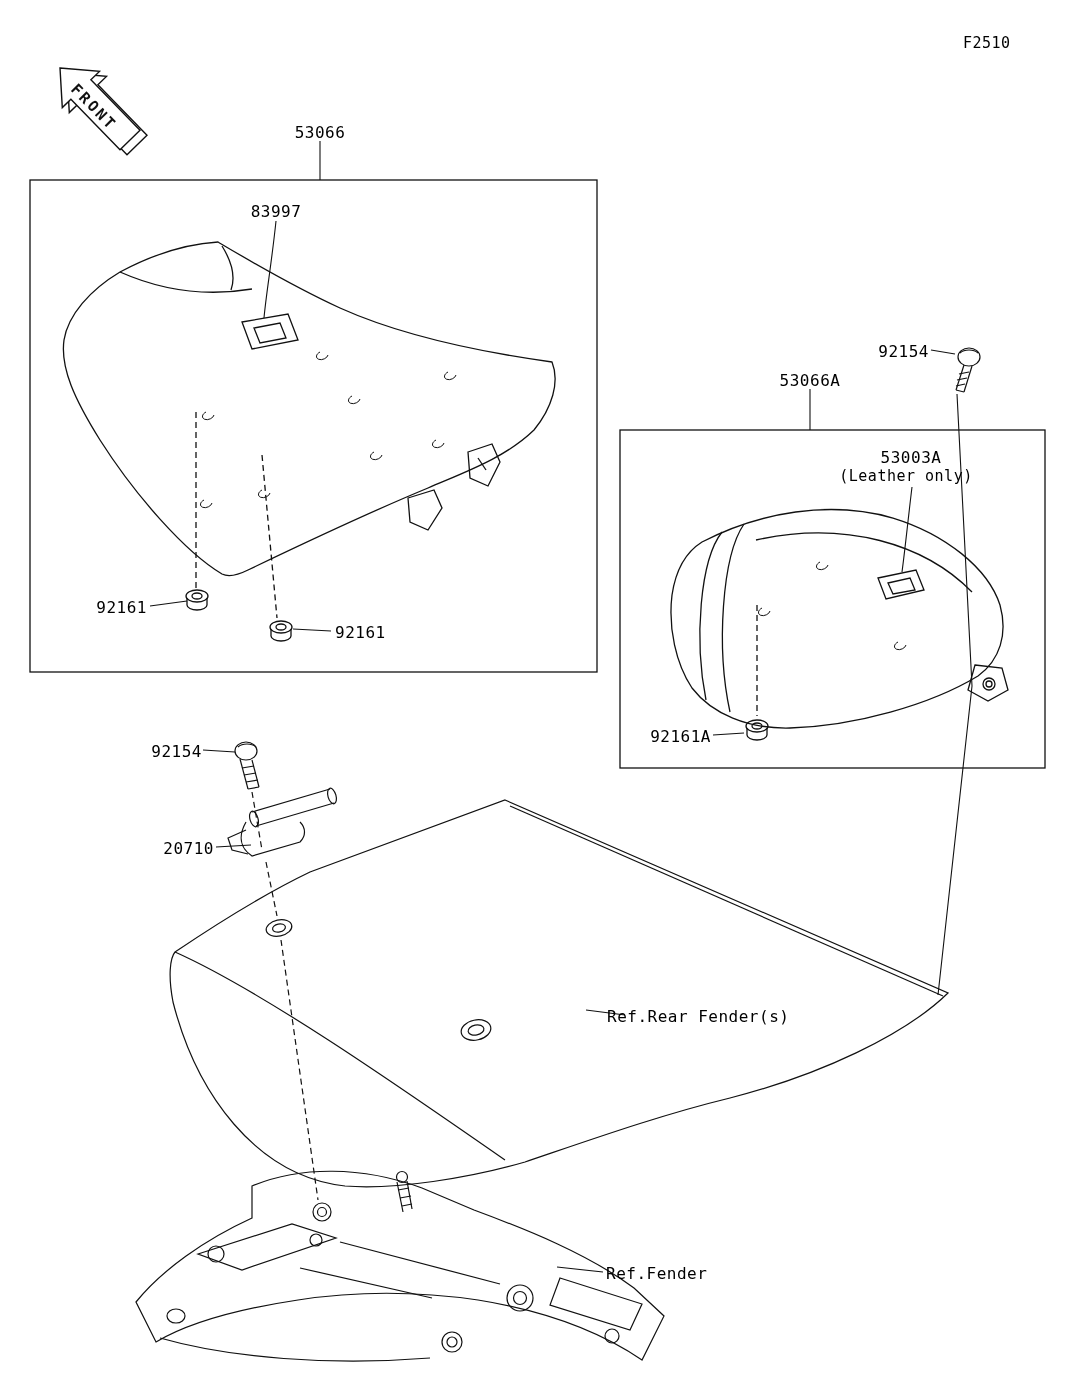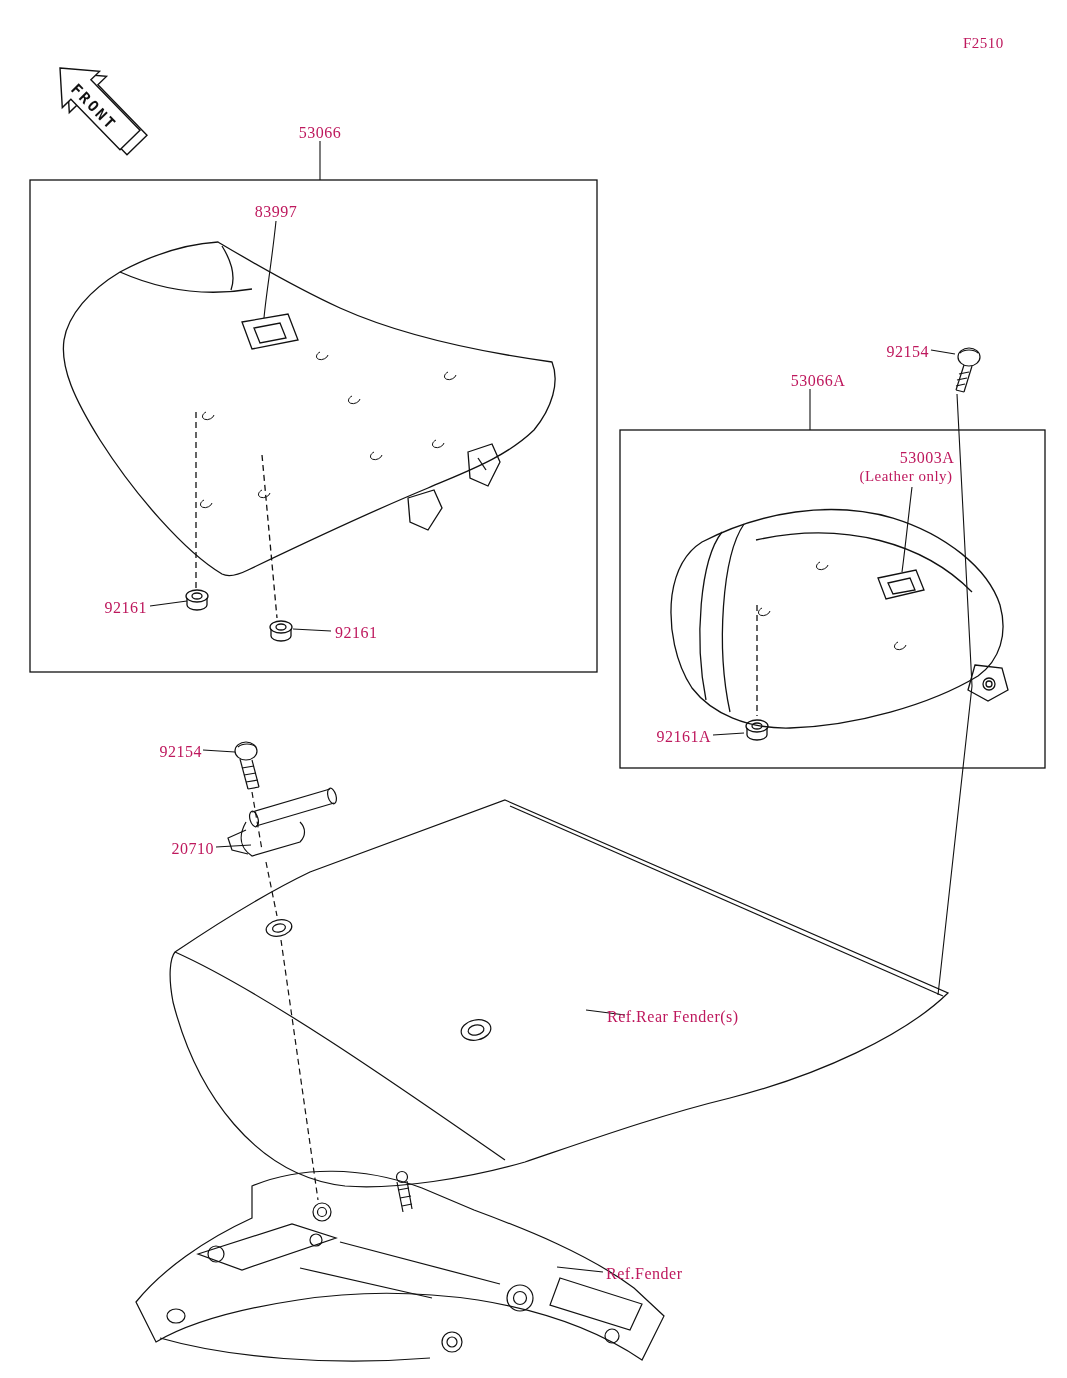--- a/index.html
+++ b/index.html
@@ -11,22 +11,21 @@
     overflow:hidden;
     color:#111;
   }
   svg.art { position:absolute; left:0; top:0; }
   .lbl {
     position:absolute;
     font-size:16px;
     line-height:1.1;
     white-space:nowrap;
     letter-spacing:0.5px;
-    color:#be185d;
-    font-family:Liberation Serif, serif;
+    color:#000000;
   }
   .lbl-c { transform:translateX(-50%); text-align:right; }
   .lbl-r { transform:translateX(-100%); text-align:center; }
   .lbl-sm { font-size:15px; }
 </style>
 </head>
 <body>
 
 <div class="page">
 
@@ -241,23 +240,23 @@
   <div class="lbl lbl-c" style="left:320px; top:124px;">53066</div>
 
   <div class="lbl lbl-c" style="left:276px; top:203px;">83997</div>
 
   <div class="lbl lbl-r" style="left:147px; top:599px;">92161</div>
 
   <div class="lbl" style="left:335px; top:624px;">92161</div>
 
   <div class="lbl lbl-r" style="left:929px; top:343px;">92154</div>
 
-  <div class="lbl lbl-c" style="left:810px; top:372px;margin-left:8px;">53066A</div>
-
-  <div class="lbl lbl-c" style="left:911px; top:449px;margin-left:16px;">53003A</div>
+  <div class="lbl lbl-c" style="left:810px; top:372px;">53066A</div>
+
+  <div class="lbl lbl-c" style="left:911px; top:449px;">53003A</div>
 
   <div class="lbl lbl-c lbl-sm" style="left:906px; top:468px;">(Leather only)</div>
 
   <div class="lbl lbl-r" style="left:711px; top:728px;">92161A</div>
 
   <div class="lbl lbl-r" style="left:202px; top:743px;">92154</div>
 
   <div class="lbl lbl-r" style="left:214px; top:840px;">20710</div>
 
   <div class="lbl" style="left:607px; top:1008px;">Ref.Rear Fender(s)</div>

